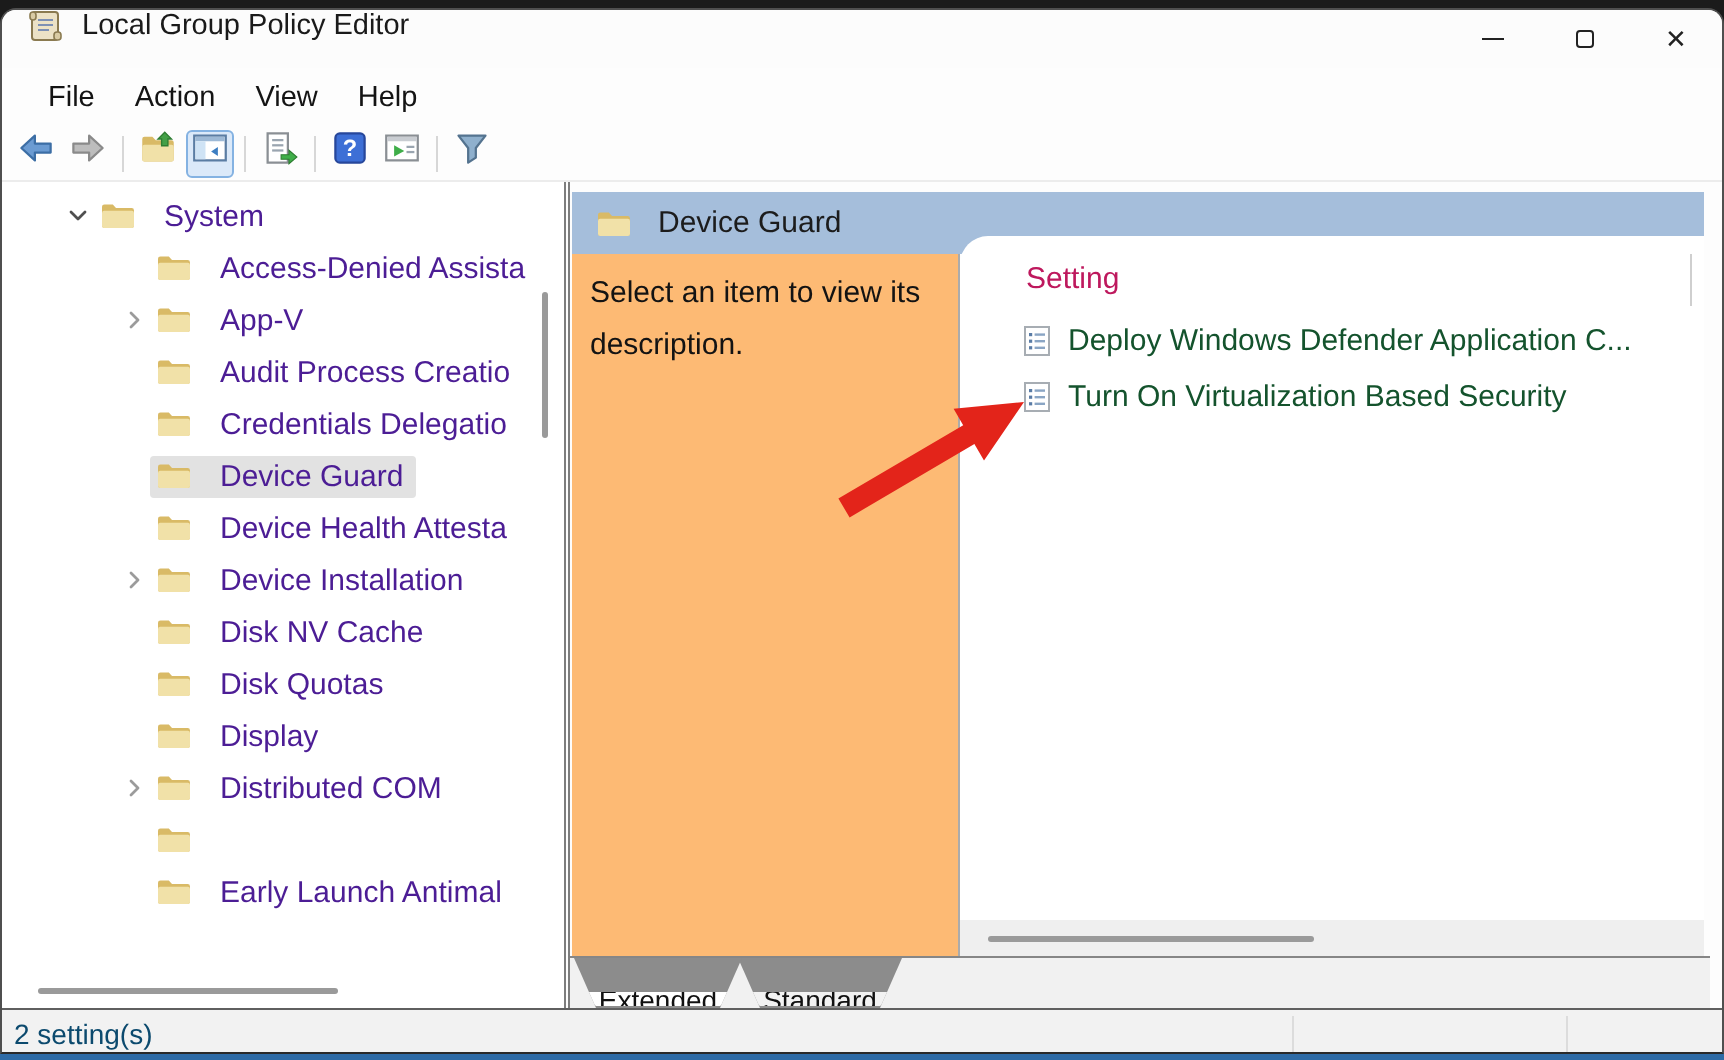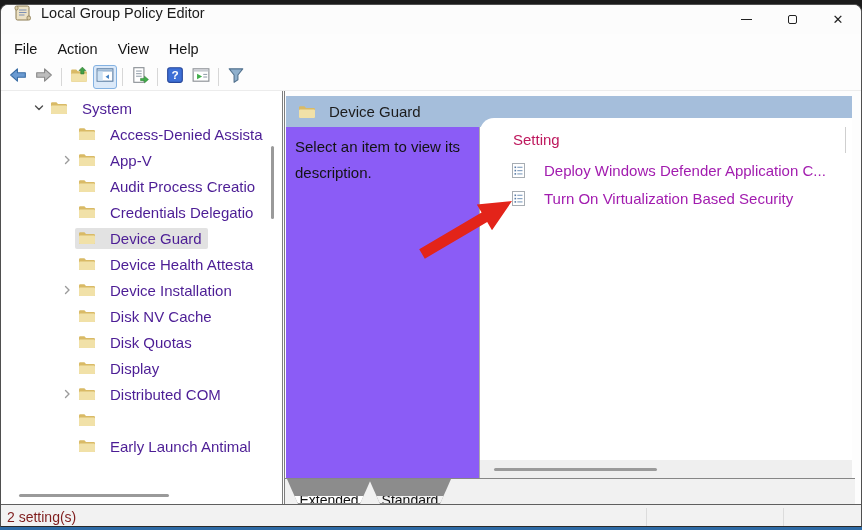--- a/index.html
+++ b/index.html
@@ -17,21 +17,21 @@
   #titlebar { position:absolute; left:0; top:0; width:100%; height:29px; background:#fcfcfc; display:flex; align-items:flex-start; }
   #app-icon { margin-left:13px; width:18px; height:16px; flex:0 0 auto; }
   #title-text { margin-left:9px; font-size:14.5px; color:#1a1a1a; }
   #win-controls { position:absolute; right:0; top:0; height:29px; display:flex; }
   .win-btn { width:46px; height:29px; display:flex; align-items:center; justify-content:center; cursor:default; }
   .glyph-min { width:11px; border-top:1px solid #222; display:block; }
   .glyph-max { width:9px; height:9px; border:1.2px solid #222; border-radius:2px; display:block; }
   .glyph-close { font-size:13px; color:#222; line-height:1; }
 
   
-  #menubar { position:absolute; left:0; top:29px; width:100%; height:29px; background:#fdfdfd; display:flex; align-items:center; padding-left:3px; }
+  #menubar { position:absolute; left:0; top:29px; width:100%; height:29px; background:#fdfdfd; display:flex; align-items:center; padding-left:13px; }
   .menu-item { padding:3px 10px; font-size:14.5px; color:#141414; border-radius:3px; }
 
   
   #toolbar { position:absolute; left:0; top:58px; width:100%; height:28px; background:#fdfdfd; display:flex; align-items:center; padding-left:4px; border-bottom:1px solid #ececec; }
   .tb-btn { width:24px; height:24px; display:flex; align-items:center; justify-content:center; border-radius:3px; margin:0 1px; }
   .tb-btn.active { background:#dbe9f9; border:1px solid #84b2e2; }
   .tb-sep { width:1px; height:18px; background:#d7d7d7; margin:0 4px; }
 
   
   #content { position:absolute; left:0; top:86px; width:100%; height:413px; background:#fdfdfd; }
@@ -47,47 +47,47 @@
   .lvl0 .chev { margin-left:30px; }
   .lvl1 .chev { margin-left:58px; }
   #tree-vscroll { position:absolute; left:270px; top:55px; width:3px; height:73px; background:#9a9a9a; border-radius:2px; }
   #tree-hscroll { position:absolute; left:18px; top:403px; width:150px; height:3px; background:#9a9a9a; border-radius:2px; }
 
   
   #right-pane { position:absolute; left:283px; top:0; right:6px; height:413px; border-left:1px solid #7d7d7d; background:#fdfdfd; }
   #rp-band { position:absolute; left:1px; right:3px; top:5px; height:31px; background:#a5bedb; display:flex; align-items:center; z-index:1; }
   #rp-band .folder { margin-left:12px; }
   #rp-band-title { margin-left:13px; font-size:15px; color:#1c1c1c; }
-  #desc-col { position:absolute; left:1px; top:36px; bottom:26px; width:194px; background:#8b5cf6; border-right:1px solid #ababab; z-index:2; }
+  #desc-col { position:absolute; left:1px; top:36px; bottom:26px; width:194px; background:#fdba74; border-right:1px solid #ababab; z-index:2; }
   #desc-text { margin:7px 8px 0 9px; width:180px; font-size:15px; line-height:26px; color:#131313; }
   #list-panel { position:absolute; left:195px; right:3px; top:27px; bottom:26px; background:#ffffff; border-top-left-radius:14px; z-index:2; overflow:hidden; }
   #col-header { position:absolute; left:33px; top:13px; font-size:15px; color:#be185d; }
   #col-divider { position:absolute; right:6px; top:9px; height:26px; width:1px; background:#cfcfcf; }
   #settings-list { position:absolute; left:0; top:38px; right:0; }
   .setting-row { height:28px; display:flex; align-items:center; padding-left:32px; white-space:nowrap; }
-  .setting-row .slbl { font-size:15px; color:#a21caf; margin-left:19px; }
+  .setting-row .slbl { font-size:15px; color:#14532d; margin-left:9px; }
   #list-hscroll-track { position:absolute; left:0; right:0; bottom:0; height:18px; background:#efefef; }
   #list-hscroll-thumb { position:absolute; left:14px; top:8px; width:163px; height:3px; background:#9a9a9a; border-radius:2px; }
 
   
   #tab-strip { position:absolute; left:0; right:0; bottom:0; height:26px; background:#f1f1f1; border-top:1px solid #868686; z-index:3; }
   .tab-outer { position:absolute; top:0; height:25px; background:#8c8c8c; }
   .tab-outer.t0 { left:2px; width:84px; z-index:2; clip-path:polygon(0 0,100% 0,calc(100% - 11px) 100%,11px 100%); }
   .tab-outer.t1 { left:84px; width:82px; z-index:1; clip-path:polygon(0 0,100% 0,calc(100% - 11px) 100%,11px 100%); }
   .tab-inner { position:absolute; left:1px; right:1px; top:0; bottom:1px; display:flex; align-items:center; justify-content:center; font-size:14px; color:#111;
                clip-path:polygon(0 0,100% 0,calc(100% - 10px) 100%,10px 100%);margin-top:17px; }
   .tab-inner.selected { background:#ffffff; }
   .tab-inner.unselected { background:#f2f2f2; }
 
   
   #red-arrow { position:absolute; left:127px; top:100px; z-index:5; }
 
   
   #statusbar { position:absolute; left:0; top:499px; width:100%; height:24px; background:#f2f2f2; border-top:1px solid #5f5f5f; display:flex; align-items:center; }
-  #status-text { margin-left:6px; font-size:14px; color:#7f1d1d; }
+  #status-text { margin-left:6px; font-size:14px; color:#0c4a6e; }
   .status-sep { position:absolute; top:3px; bottom:2px; width:1px; background:#dcdcdc; }
   .sep1 { left:645px; } .sep2 { left:782px; }
 </style>
 </head>
 <body>
 
 <div id="window">
 
   <div id="titlebar">
     <svg id="app-icon" viewBox="0 0 18 16">

